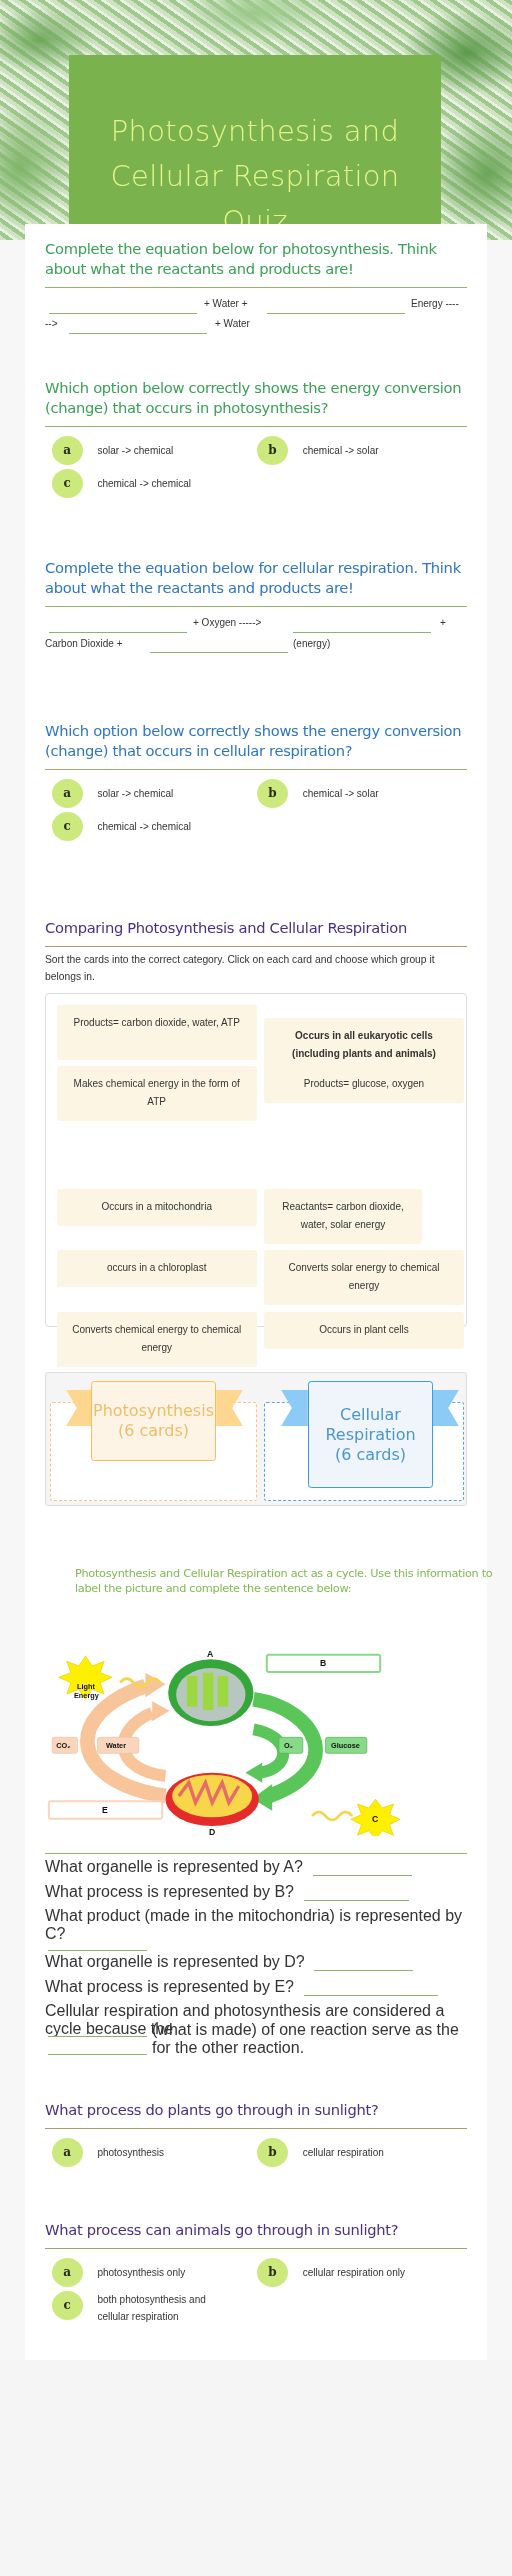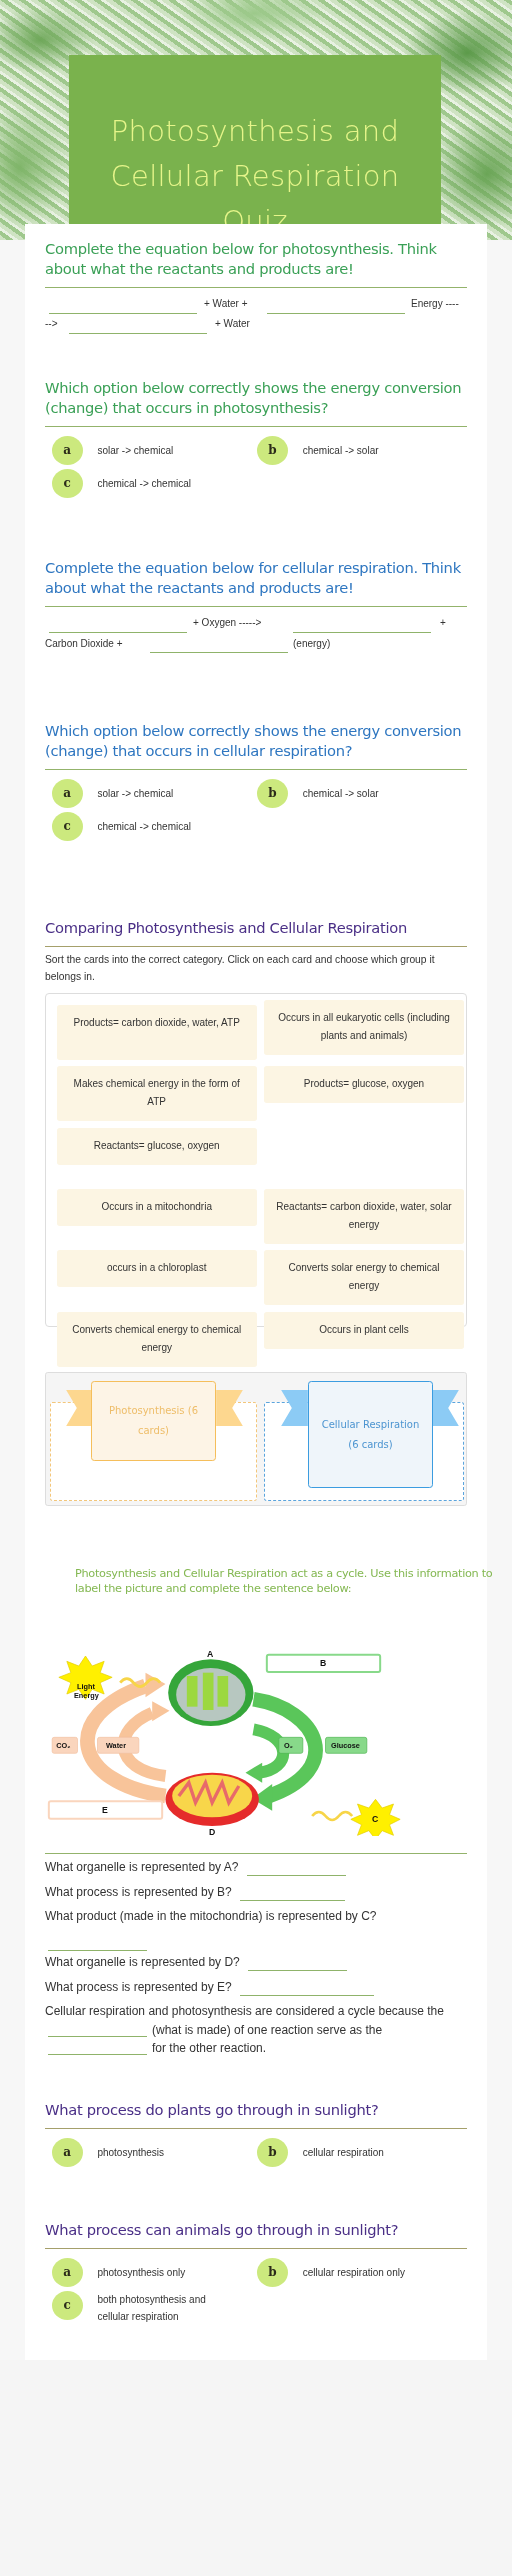--- a/index.html
+++ b/index.html
@@ -38,21 +38,21 @@
 
   .section { position: absolute; left: 20px; width: 422px; }
   .q-title { font-family: "DejaVu Sans", sans-serif; font-size: 14.7px; line-height: 20px; letter-spacing: -0.3px; }
   .q-title.green { color: #3aa056; }
   .q-title.blue { color: #2e76c0; }
   .q-title.purple { color: #4a2f86; }
   .q-title.lightgreen { color: #84b852; font-size: 11.3px; line-height: 14.7px; }
   .rule { height: 0.7px; background: #93b36b; margin-top: 8px; }
   .rule.olive { background: #a5a06b; }
 
-  .body-text { font-family: "Liberation Sans", sans-serif; font-size: 12px; color: #333; line-height: 18.7px; }
+  .body-text { font-family: "Liberation Sans", sans-serif; font-size: 16px; color: #333; line-height: 18.7px; }
   .blank { display: inline-block; border-bottom: 1px solid #8fb36a; height: 14.7px; vertical-align: bottom; }
 
   .eq-line { position: relative; height: 27px; font-family: "Liberation Sans", sans-serif; font-size: 10px; color: #333; }
   .eq-line > * { position: absolute; }
 
   .options { position: relative; margin-top: 9.3px; }
   .option { position: absolute; display: flex; align-items: flex-start; cursor: pointer; }
   .bubble {
     width: 31px; height: 29px; border-radius: 50%; background: #cce97e;
     display: flex; align-items: center; justify-content: center;
@@ -71,21 +71,21 @@
     font-family: "Liberation Sans", sans-serif; font-size: 10px; color: #333; line-height: 17.4px; padding: 9.3px 10.7px;
     cursor: pointer;
   }
   .bins { position: absolute; background: #f5f5f5; border: 0.7px solid #ddd; border-radius: 2.7px; }
   .bin { position: absolute; border: 1.3px dashed; border-radius: 2.7px; background: #fff; }
   .bin.orange { border-color: #f3c67a; }
   .bin.blue { border-color: #5aa4dd; }
   .ribbon-tail { position: absolute; width: 27px; height: 36px; }
   .ribbon-label {
     position: absolute; border: 1.3px solid; border-radius: 3.3px; text-align: center;
-    font-family: "DejaVu Sans", sans-serif; font-size: 10px; line-height: 20px; display: flex; align-items: center; justify-content: center; padding: 12px;
+    font-family: "DejaVu Sans", sans-serif; font-size: 16px; line-height: 20px; display: flex; align-items: center; justify-content: center; padding: 12px;
   }
   .ribbon-label.orange { border-color: #f5be5b; background: #fdf4e6; color: #eebd69; }
   .ribbon-label.blue { border-color: #3b9ce0; background: #eff5fa; color: #4d95d1; }
 
   
   .diagram { position: absolute; }
   .diag-label { font-family: "Liberation Sans", sans-serif; font-weight: bold; font-size: 7.3px; color: #111; }
 </style>
 </head>
 <body>
@@ -163,26 +163,25 @@
     </div>
   </div>
 
   <div class="section" style="top:694px; height:641px;">
     <div class="q-title purple">Comparing Photosynthesis and Cellular Respiration</div>
     <div class="rule olive"></div>
     <div class="instructions" style="margin-top:4px;">Sort the cards into the correct category. Click on each card and choose which group it belongs in.</div>
 
     <div class="card-box" style="left:0; top:75px; width:422px; height:334px;">
       <div class="sort-card" style="left:10.7px; top:10.7px; width:200px; height:55px;">Products= carbon dioxide, water, ATP</div>
-      <div class="sort-card" style="left:218px; top:6px; width:200px; height:55px;">Occurs in all eukaryotic cells (including plants and animals)</div>
+      <div class="sort-card" style="left:218px; top:24px; width:200px; height:55px;font-weight:bold;">Occurs in all eukaryotic cells (including plants and animals)</div>
       <div class="sort-card" style="left:10.7px; top:72px; width:200px; height:55px;">Makes chemical energy in the form of ATP</div>
       <div class="sort-card" style="left:218px; top:72px; width:200px; height:37px;">Products= glucose, oxygen</div>
-      <div class="sort-card" style="left:10.7px; top:134px; width:200px; height:37px;">Reactants= glucose, oxygen</div>
       <div class="sort-card" style="left:10.7px; top:195px; width:200px; height:37px;">Occurs in a mitochondria</div>
-      <div class="sort-card" style="left:218px; top:195px; width:200px; height:55px;">Reactants= carbon dioxide, water, solar energy</div>
+      <div class="sort-card" style="left:218px; top:195px; width:158px; height:55px;">Reactants= carbon dioxide, water, solar energy</div>
       <div class="sort-card" style="left:10.7px; top:256px; width:200px; height:37px;">occurs in a chloroplast</div>
       <div class="sort-card" style="left:218px; top:256px; width:200px; height:55px;">Converts solar energy to chemical energy</div>
       <div class="sort-card" style="left:10.7px; top:318px; width:200px; height:55px;">Converts chemical energy to chemical energy</div>
       <div class="sort-card" style="left:218px; top:318px; width:200px; height:37px;">Occurs in plant cells</div>
     </div>
 
     <div class="bins" style="left:0; top:454px; width:422px; height:134px;">
       <div class="bin orange" style="left:4px; top:29px; width:207px; height:99px;"></div>
       <div class="bin blue" style="left:218px; top:29px; width:200px; height:99px;"></div>
 

